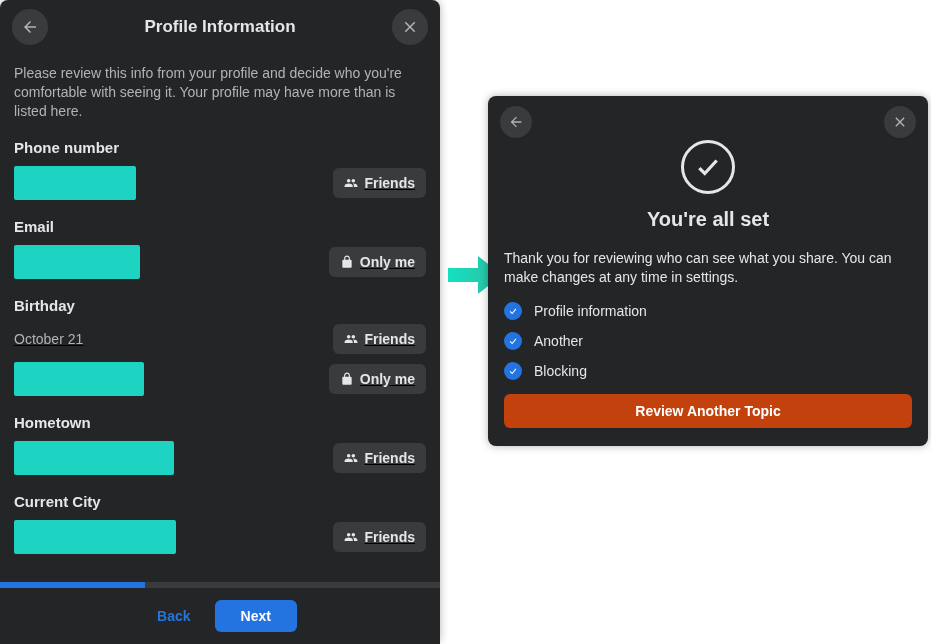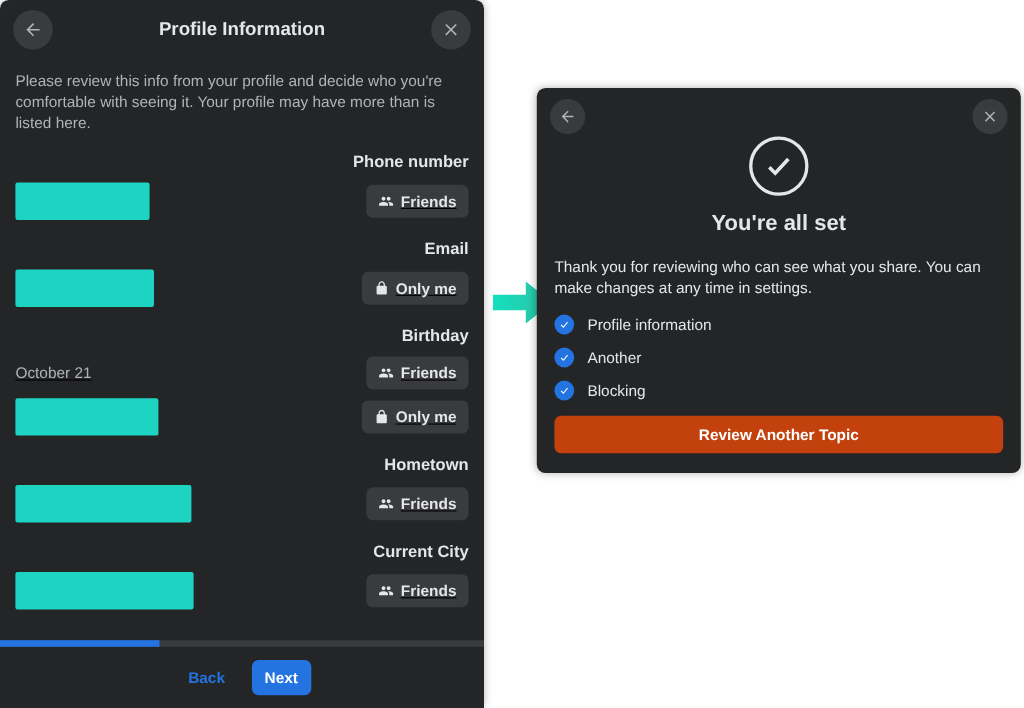--- a/index.html
+++ b/index.html
@@ -62,21 +62,21 @@
     .left-body::-webkit-scrollbar { width: 8px; }
     .left-body::-webkit-scrollbar-thumb { background: #555; border-radius: 4px; }
     
     .instructions {
       color: #b0b3b8;
       font-size: 14px;
       line-height: 1.35;
       margin-bottom: 18px;
     }
 
-    .field-block { margin-bottom: 18px; text-align: right; }
+    .field-block { margin-bottom: 18px; }
     .field-label {
       color: #e4e6eb;
       font-size: 15px;
       font-weight: 600;
       margin-bottom: 10px;
     }
     .field-row {
       display: flex;
       align-items: center;
       justify-content: space-between;
@@ -140,38 +140,38 @@
       font-size: 14px;
       font-weight: 600;
       padding: 8px 14px;
       cursor: pointer;
     }
     .btn-next {
       background: #2374e1;
       color: #fff;
       font-size: 14px;
       font-weight: 600;
-      padding: 8px 12px;
+      padding: 8px 26px;
       border-radius: 6px;
       cursor: pointer;
     }
 
     
     .arrow {
       position: absolute;
       left: 448px;
       top: 248px;
       pointer-events: none;
     }
 
     
     .right-modal {
       position: absolute;
       left: 488px;
-      top: 80px;
+      top: 96px;
       width: 440px;
       background: #242526;
       border-radius: 8px;
       padding-bottom: 18px;
       box-shadow: 0 0 8px rgba(0,0,0,0.3);
     }
     .right-header {
       height: 48px;
       position: relative;
     }

